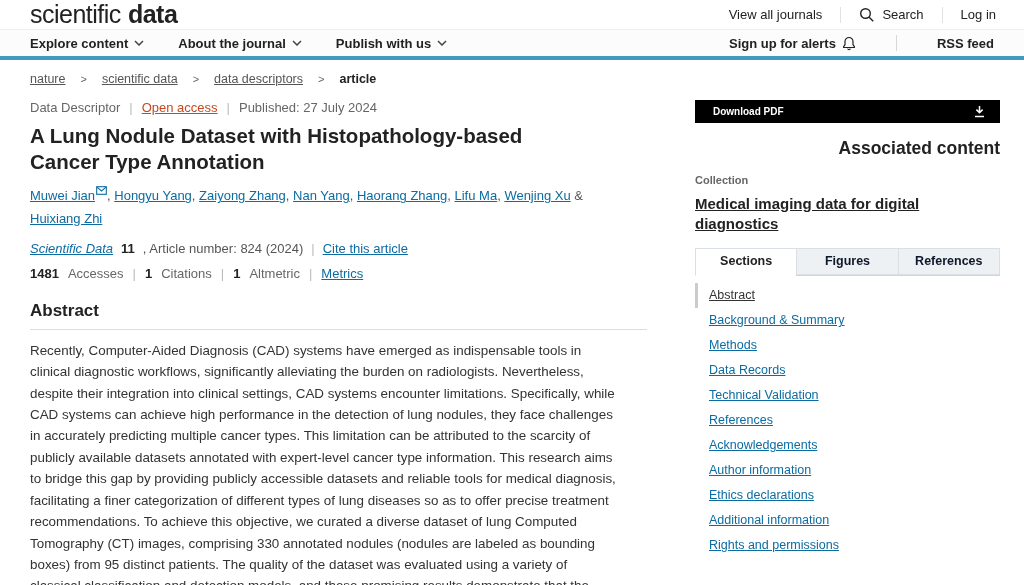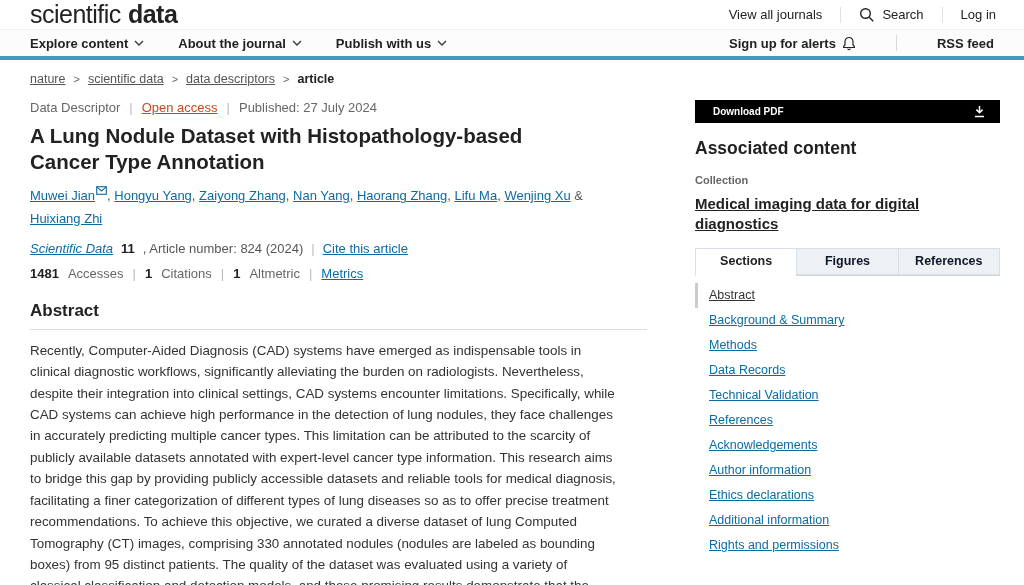--- a/index.html
+++ b/index.html
@@ -37,21 +37,21 @@
     padding:0 30px; font-weight:bold; font-size:13px;
   }
   .nav-left { display:flex; gap:34px; }
   .nav-item { display:flex; align-items:center; gap:6px; cursor:pointer; }
   .nav-right { display:flex; align-items:center;gap:24px; }
   .nav-divider { width:1px; height:16px; background:#d8d8d8; margin:0 16px; }
 
   
   .breadcrumb {
     margin:12px 0 0 30px; font-size:12.5px; color:#555;
-    display:flex; align-items:center; gap:8px;
+    display:flex; align-items:center; gap:15px;
   }
   .crumb-sep { color:#666; font-size:11px; }
   .crumb-current { font-weight:bold; color:#222; text-decoration:none; }
 
   
   .main { display:flex; padding:0 24px 0 30px; gap:48px; }
   .col-left { width:617px; flex:none; }
   .col-right { width:305px; flex:none; }
 
   
@@ -77,21 +77,21 @@
     margin:10px 0 0; font-size:13.4px; line-height:1.6; color:#333;
     max-width:590px; text-align:left;
   }
 
   
   .download-btn {
     margin-top:14px; height:23px; background:#000000; color:#fff;
     display:flex; align-items:center; justify-content:space-between;
     padding:0 14px 0 18px; font-weight:bold; font-size:10px; cursor:pointer;
   }
-  .assoc-heading { font-size:17.5px; font-weight:bold; margin-top:15px; color:#222; }
+  .assoc-heading { font-size:17.5px; font-weight:bold; margin-top:15px; color:#222;text-align:right; }
   .collection-label { font-size:11px; font-weight:bold; color:#666; margin-top:13px; }
   .collection-title {
     display:inline-block; margin-top:8px; font-size:15px; font-weight:bold;
     color:#222; line-height:1.35; max-width:290px;
   }
   .tabs { display:flex; margin-top:14px; border-bottom:1px solid #cfd6db; font-size:12.5px; }
   .tab {
     flex:1; text-align:center; padding:5px 0 6px;
     background:#eef1f4; border:1px solid #d9dfe4; border-right:none;
     color:#0f172a; cursor:pointer;font-weight:bold;

